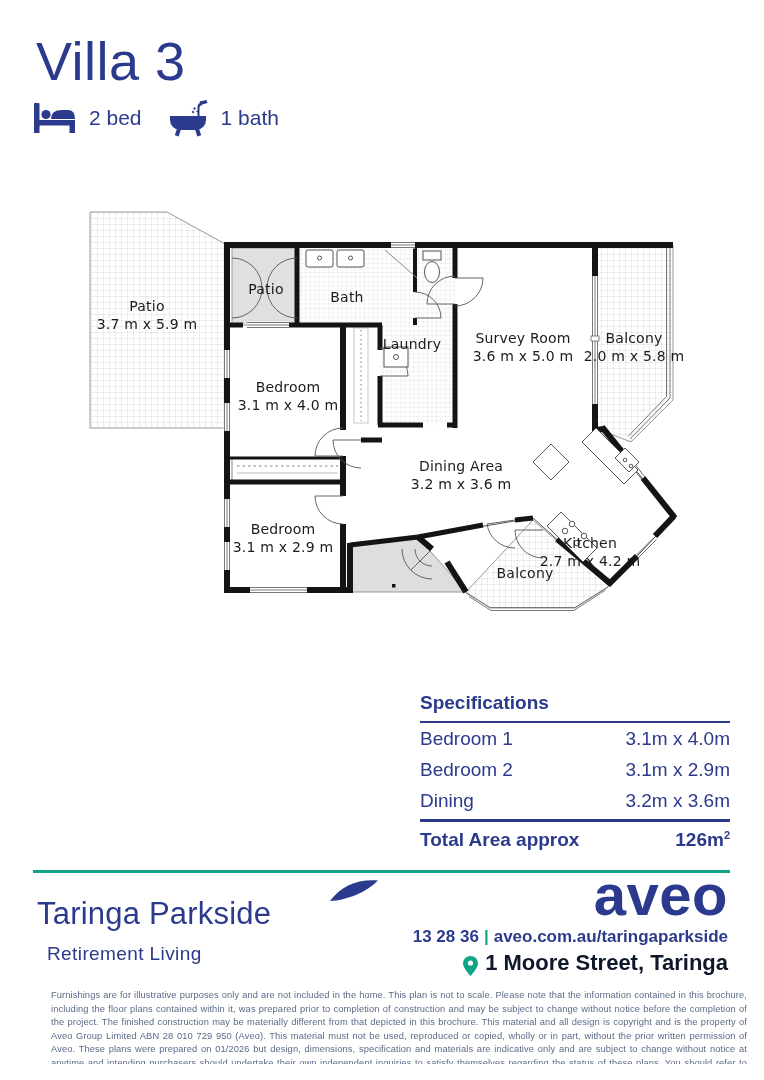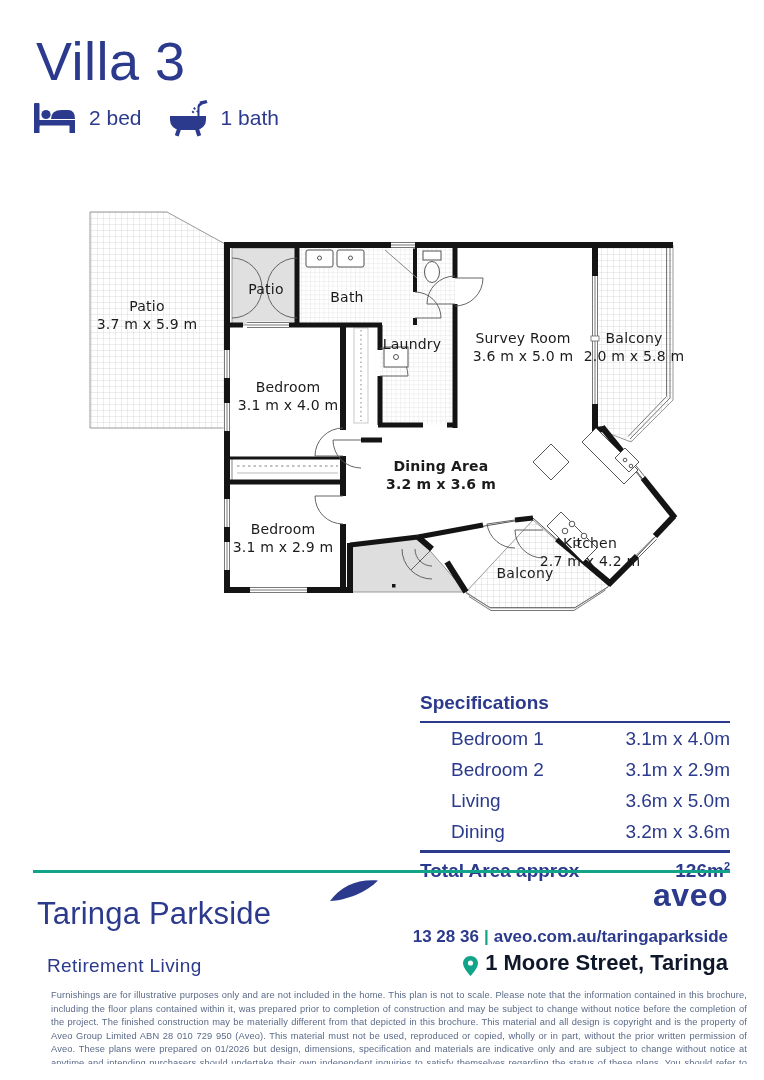--- a/index.html
+++ b/index.html
@@ -17,29 +17,29 @@
   .plan{position:absolute;left:85px;top:200px;width:620px;height:445px;}
   .plan svg{position:absolute;left:0;top:0;}
   .room-label{
     position:absolute;transform:translate(-50%,-50%);text-align:center;
     font-family:"DejaVu Sans", sans-serif;font-size:14px;line-height:18px;
     color:#1b1b1b;white-space:nowrap;letter-spacing:.2px;
   }
   
   .specs{position:absolute;left:420px;top:692px;width:310px;}
   .specs h3{margin:0;padding:0 0 7px 0;font-size:19px;font-weight:bold;color:#2B3A8C;border-bottom:2.5px solid #2B3A8C;}
-  .spec-row{display:flex;justify-content:space-between;font-size:19px;color:#2B3A8C;padding:5px 0 4px 0;margin-left:31px;}
+  .spec-row{display:flex;justify-content:space-between;font-size:19px;color:#2B3A8C;padding:5px 0 4px 0;}
   .spec-total{display:flex;justify-content:space-between;font-size:19px;font-weight:bold;color:#2B3A8C;border-top:3px solid #2B3A8C;padding-top:7px;margin-top:3px;}
   .spec-total sup{font-size:11px;}
   
   .teal-line{position:absolute;left:33px;top:870px;width:697px;height:3px;background:#12A489;}
   .community{position:absolute;left:37px;top:896px;font-size:31px;font-weight:500;color:#2B3A8C;letter-spacing:.2px;}
   .leaf{position:absolute;left:328px;top:879px;}
-  .tagline{position:absolute;left:47px;top:943px;font-size:19px;font-weight:400;color:#2B3A8C;letter-spacing:.4px;margin-top:12px;}
-  .brand{position:absolute;right:36px;top:869px;font-size:32px;font-weight:600;color:#2B3A8C;letter-spacing:.5px;line-height:52px;}
+  .tagline{position:absolute;left:47px;top:943px;font-size:19px;font-weight:400;color:#2B3A8C;letter-spacing:.4px;}
+  .brand{position:absolute;right:36px;top:869px;font-size:58px;font-weight:600;color:#2B3A8C;letter-spacing:.5px;line-height:52px;}
   .contact{position:absolute;right:36px;top:927px;font-size:17px;font-weight:bold;color:#2B3A8C;}
   .contact .sep{color:#12A489;padding:0 5px;}
   .address{position:absolute;right:36px;top:950px;font-size:22px;font-weight:bold;color:#0f172a;display:flex;align-items:flex-end;}
   .address .pin{margin-right:7px;display:flex;}
   .disclaimer{
     position:absolute;left:35px;top:973px;width:696px;margin:16px;
     font-size:9.3px;line-height:1.46;color:#5B6A88;text-align:justify;letter-spacing:.1px;
   }
 </style>
 </head>
@@ -256,21 +256,21 @@
         <div>3.6 m x 5.0 m</div>
       </div>
     <div class="room-label" style="left:549px;top:147px;">
         <div>Balcony</div>
         <div>2.0 m x 5.8 m</div>
       </div>
     <div class="room-label" style="left:203px;top:196px;">
         <div>Bedroom</div>
         <div>3.1 m x 4.0 m</div>
       </div>
-    <div class="room-label" style="left:356px;top:275px;font-weight:bold;">
+    <div class="room-label" style="left:376px;top:275px;">
         <div>Dining Area</div>
         <div>3.2 m x 3.6 m</div>
       </div>
     <div class="room-label" style="left:505px;top:305px;margin-top:47px;">
         <div>Kitchen</div>
         <div>2.7 m x 4.2 m</div>
       </div>
     <div class="room-label" style="left:198px;top:338px;">
         <div>Bedroom</div>
         <div>3.1 m x 2.9 m</div>
@@ -282,24 +282,20 @@
 
   <div class="specs">
     <h3>Specifications</h3>
     <div class="spec-row">
       <span>Bedroom 1</span>
       <span>3.1m x 4.0m</span>
     </div>
     <div class="spec-row">
       <span>Bedroom 2</span>
       <span>3.1m x 2.9m</span>
-    </div>
-    <div class="spec-row">
-      <span>Living</span>
-      <span>3.6m x 5.0m</span>
     </div>
     <div class="spec-row">
       <span>Dining</span>
       <span>3.2m x 3.6m</span>
     </div>
     <div class="spec-total">
       <span>Total Area approx</span>
       <span><span>126m</span><sup>2</sup></span>
     </div>
   </div>

